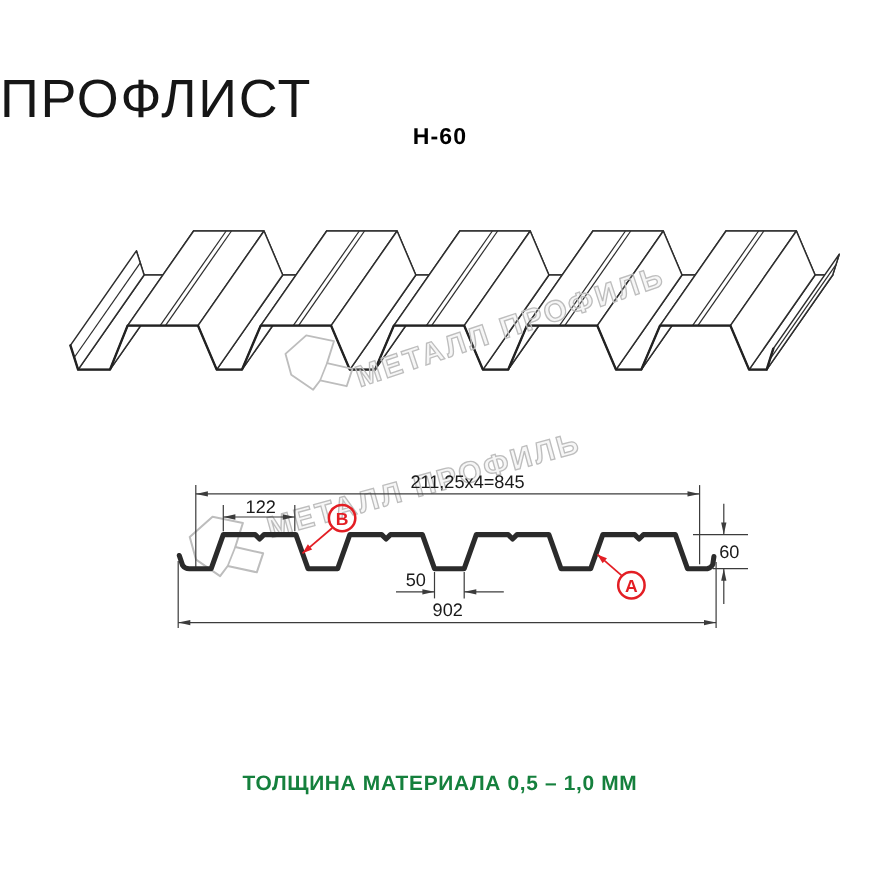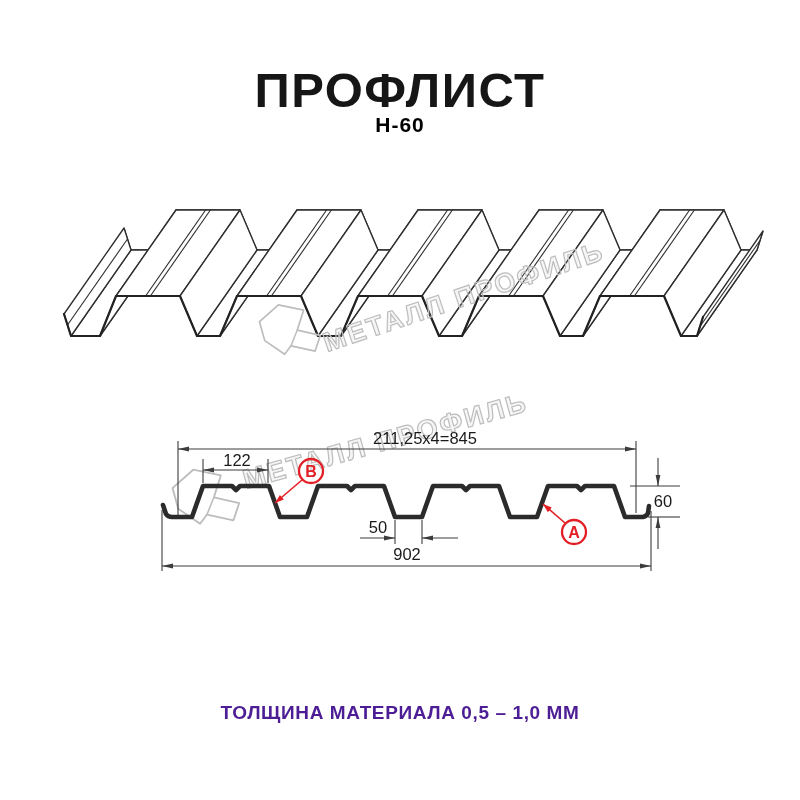--- a/index.html
+++ b/index.html
@@ -1,23 +1,23 @@
 <!DOCTYPE html>
 <html><head>
 <meta charset="utf-8">
 <style>
   html,body{margin:0;padding:0;background:#ffffff;}
   .stage{position:relative;width:800px;height:800px;background:#ffffff;overflow:hidden;
          font-family:"Liberation Sans", sans-serif;}
-  .title{position:absolute;top:62px;left:0;width:800px;text-align:center;
-         font-size:49px;font-weight:700;letter-spacing:1.5px;color:#161616;}
+  .title{position:absolute;top:62px;left:0;width:800px;text-align:left;
+         font-size:49px;font-weight:400;letter-spacing:1.5px;color:#161616;}
   .subtitle{position:absolute;top:113px;left:0;width:800px;text-align:center;
          font-size:21px;font-weight:700;letter-spacing:1px;color:#000000;}
   .footer{position:absolute;top:702px;left:0;width:800px;text-align:center;
-         font-size:19px;font-weight:600;letter-spacing:.6px;color:#4c1d95;}
+         font-size:19px;font-weight:600;letter-spacing:.6px;color:#15803d;}
   svg{position:absolute;left:0;top:0;}
   .dimtext{font-size:16.5px;fill:#1a1a1a;font-family:"Liberation Sans",sans-serif;}
   .wmtext{font-size:27px;font-weight:700;letter-spacing:2.5px;
           fill:rgba(205,205,205,0.18);stroke:#bdbdbd;stroke-width:1.2px;
           font-family:"Liberation Sans",sans-serif;}
   .callout{font-size:16px;font-weight:600;font-family:"Liberation Sans",sans-serif;}
 </style>
 </head>
 <body>
 

